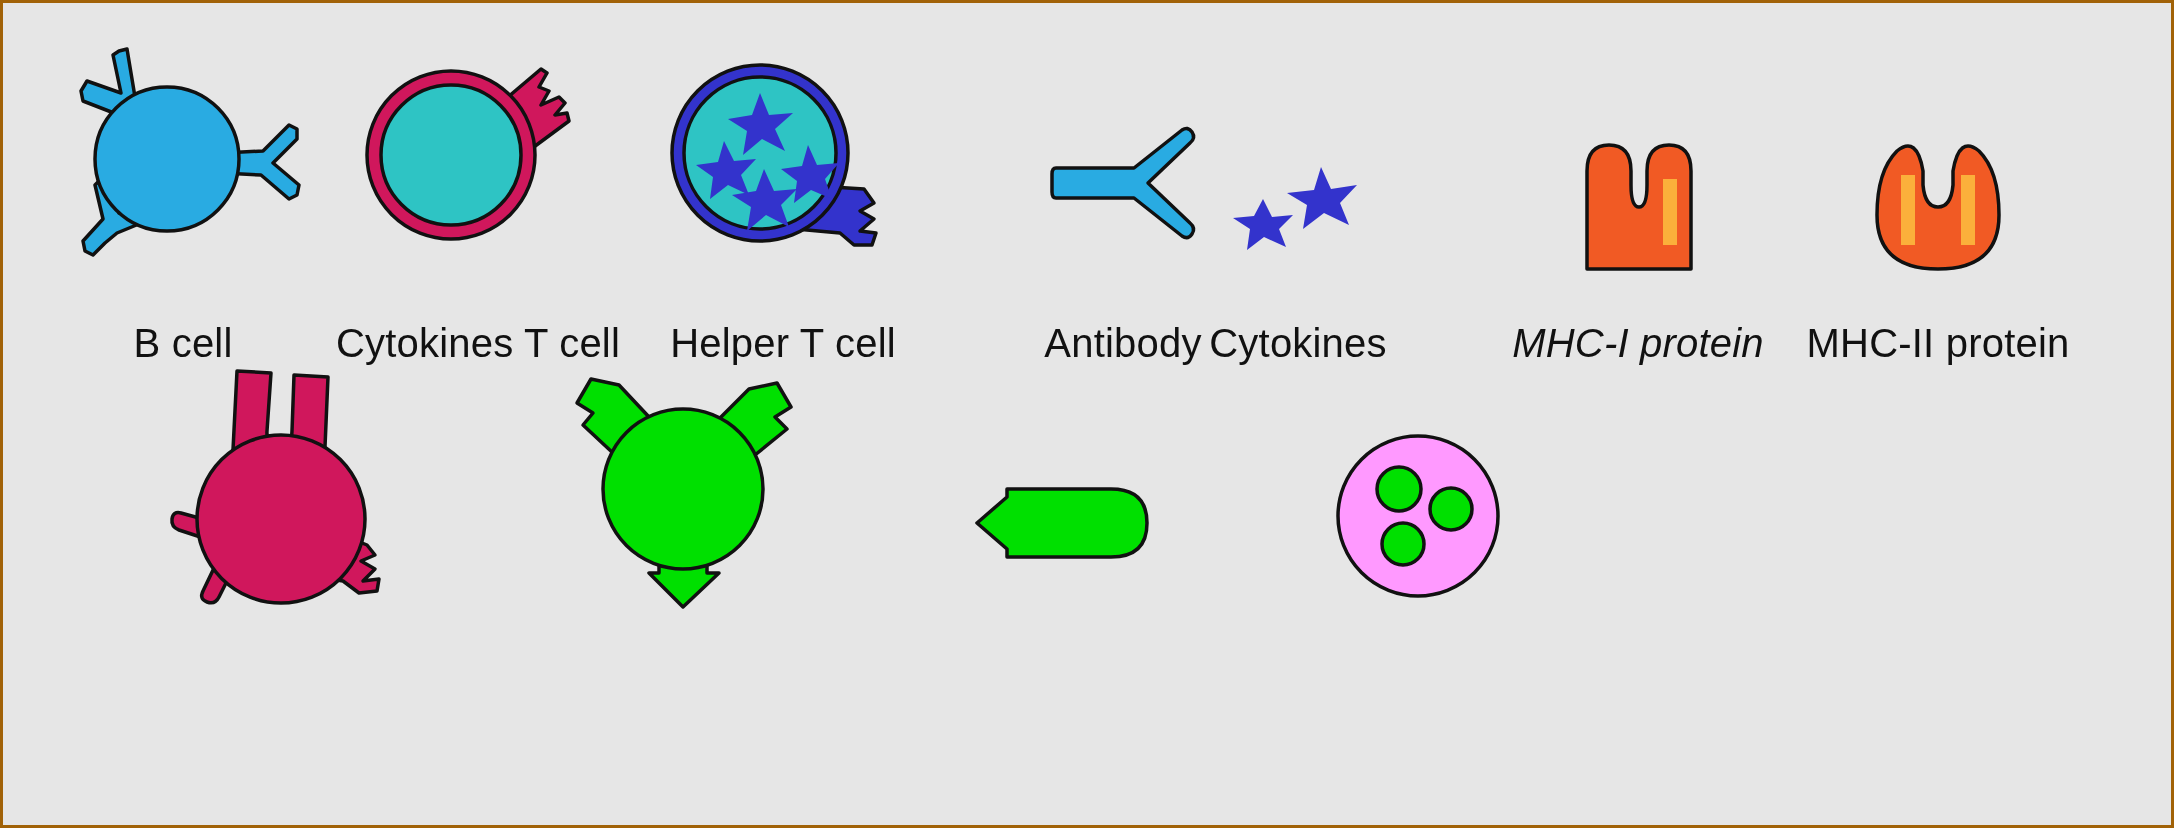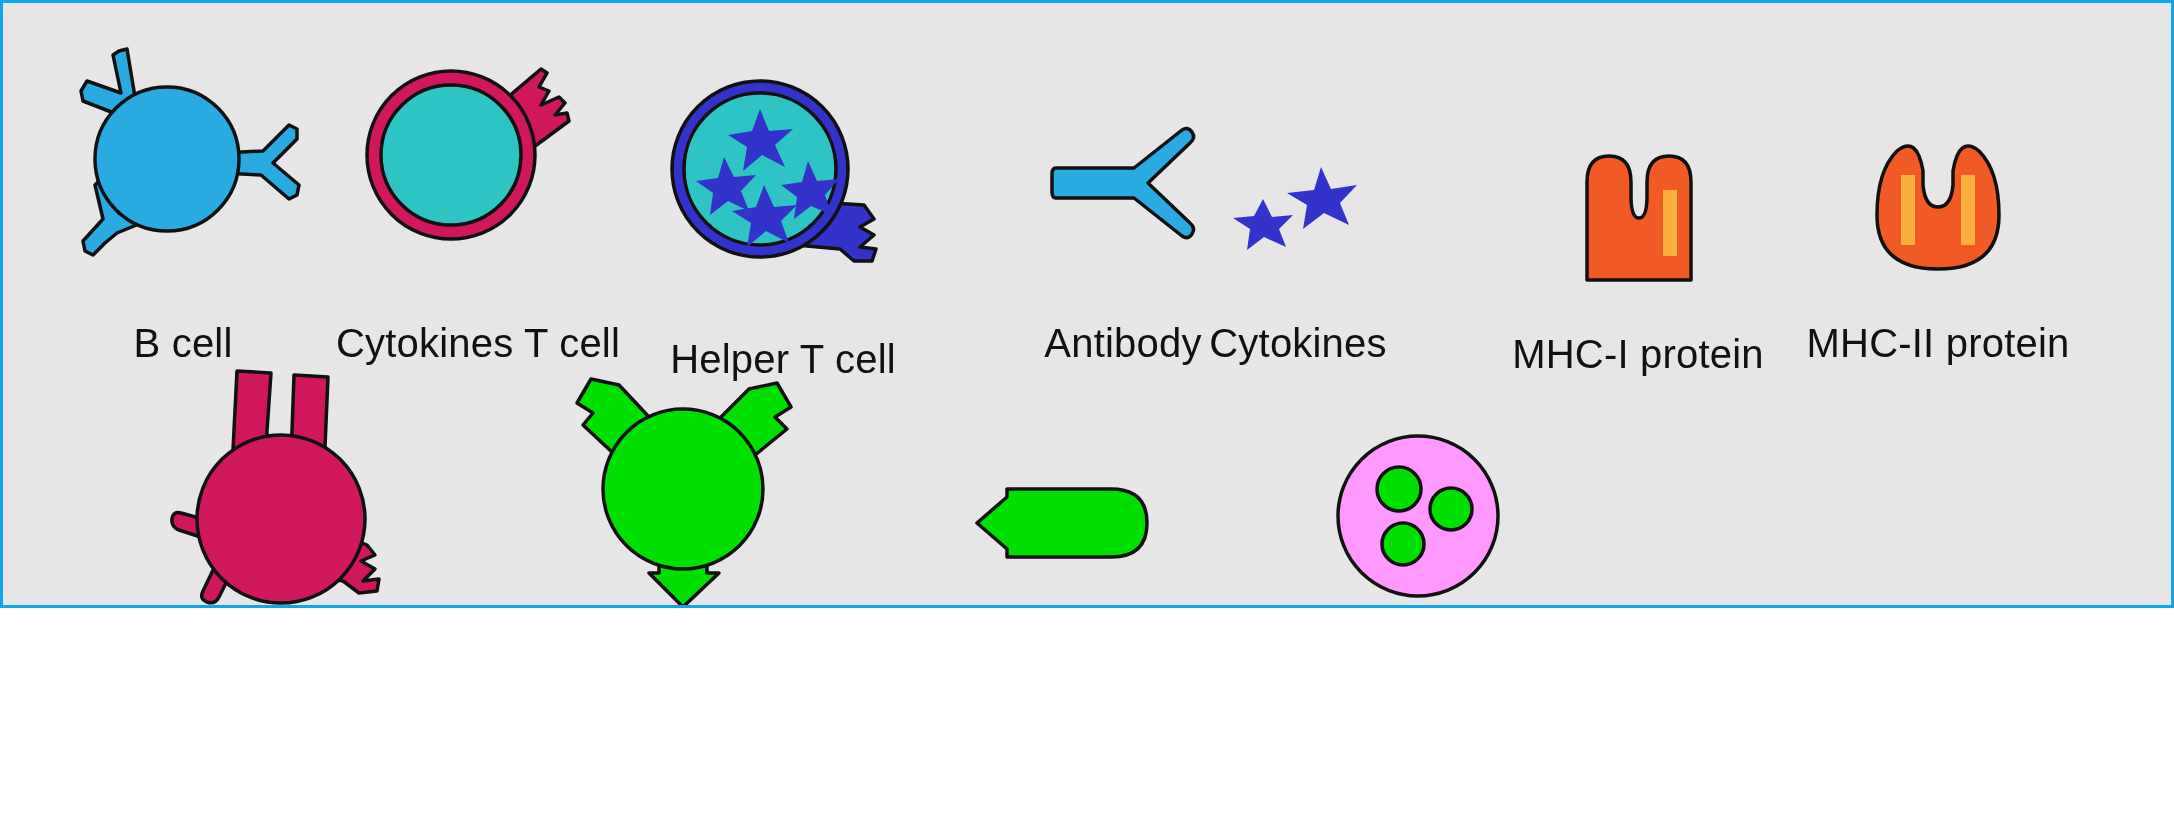--- a/index.html
+++ b/index.html
@@ -3,24 +3,24 @@
 <meta charset="utf-8">
 <style>
   html, body {
     margin: 0;
     padding: 0;
     background: #ffffff;
   }
   #canvas {
     position: relative;
     width: 2174px;
-    height: 608px;
+    height: 828px;
     background: #e6e6e6;
     box-sizing: border-box;
-    border: 3px solid #0ea5e9;
+    border: 3px solid #a16207;
     overflow: hidden;
     font-family: "Liberation Sans", sans-serif;
   }
   .legend-item {
     position: absolute;
   }
   .glyph {
     position: absolute;
     left: 50%;
     transform: translateX(-50%);
@@ -72,21 +72,21 @@
 
           <circle cx="88" cy="92" r="84" fill="#d0175c"></circle>
 
           <circle cx="88" cy="92" r="70" fill="#2ec4c4"></circle>
         </g>
       </svg>
     </div>
     <div class="item-label">Cytokines T cell</div>
   </div>
 
-  <div class="legend-item row1" style="left:640px; top:36px; width:280px; height:350px;">
+  <div class="legend-item row1" style="left:640px; top:20px; width:280px; height:350px;">
     <div class="glyph" style="bottom:100px;">
       <svg width="230" height="220" viewBox="0 0 230 220">
         <g stroke="#111" stroke-width="3.5" stroke-linejoin="round" stroke-linecap="round">
 
           <path d="M132 132 L196 136 L206 150 L192 158 L206 166 L192 178 L208 180 L204 192 L186 192 L172 180 L128 176 Z" fill="#3333cc"></path>
 
           <circle cx="92" cy="100" r="88" fill="#3333cc"></circle>
 
           <circle cx="92" cy="100" r="76" fill="#2ec4c4"></circle>
 
@@ -119,21 +119,21 @@
       <svg width="130" height="80" viewBox="0 0 130 80">
         <g fill="#3333cc" stroke="none">
           <path d="M30 34 L39 52 L60 50 L46 64 L53 82 L31 72 L14 85 L17 64 L0 53 L21 51 Z"></path>
           <path d="M88 2 L98 24 L124 20 L107 38 L116 60 L91 48 L70 64 L74 40 L54 28 L81 25 Z"></path>
         </g>
       </svg>
     </div>
     <div class="item-label">Cytokines</div>
   </div>
 
-  <div class="legend-item row1" style="left:1500px; top:31px; width:270px; height:350px;">
+  <div class="legend-item row1" style="left:1500px; top:20px; width:270px; height:350px;font-style:italic;">
     <div class="glyph" style="bottom:102px;">
       <svg width="110" height="130" viewBox="0 0 110 130">
         <g stroke="#111" stroke-width="3.5" stroke-linejoin="round" stroke-linecap="round">
           <path d="M4 128 L4 30 Q4 4 26 4 Q48 4 48 30 L48 44 Q48 66 56 66 Q64 66 64 44 L64 30 Q64 4 86 4 Q108 4 108 30 L108 128 Z" fill="#f15a24"></path>
           <rect x="80" y="38" width="14" height="66" fill="#fbb03b" stroke="none"></rect>
         </g>
       </svg>
     </div>
     <div class="item-label">MHC-I protein</div>
   </div>

